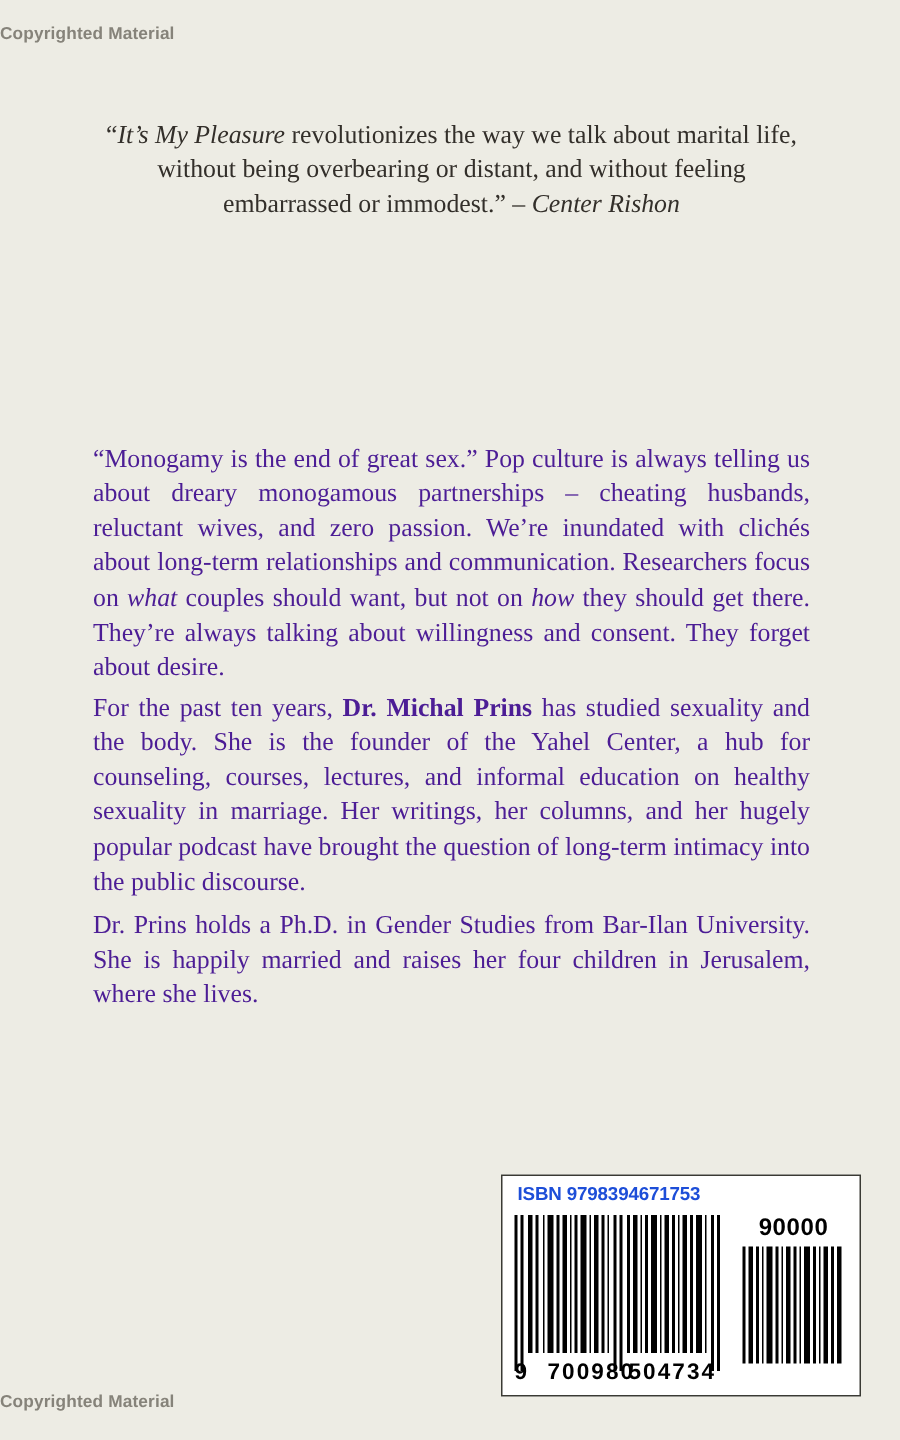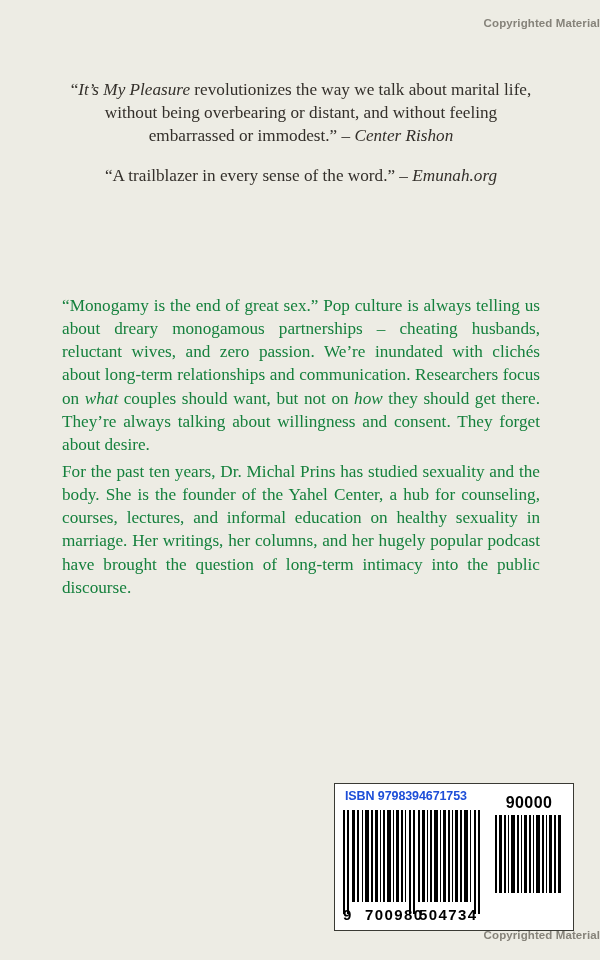--- a/index.html
+++ b/index.html
@@ -22,21 +22,21 @@
     height: 960px;
     background: #edece4;
     box-sizing: border-box;
   }
 
   
   .watermark {
     position: absolute;
     left: 0;
     width: 600px;
-    text-align: right;
+    text-align: left;
     font-family: "Liberation Sans", "DejaVu Sans", sans-serif;
     font-size: 11.5px;
     font-weight: bold;
     letter-spacing: 0.1px;
     color: #86837a;
   }
   .watermark-top { top: 17px; }
   .watermark-bottom { top: 929px; }
 
   
@@ -65,25 +65,25 @@
     position: absolute;
     left: 62px;
     width: 478px;
   }
 
   .body-para {
     text-align: justify;
     font-size: 17.2px;
     line-height: 1.345;
     margin: 0;
-    color: #15803d;
+    color: #4c1d95;
     hyphens: none;
   }
   .body-para em { font-style: italic; }
-  .body-para strong { font-weight: normal; }
+  .body-para strong { font-weight: bold; }
 
   .para-intro { top: 294px; }
   .para-bio   { top: 460px; }
   .para-cred  { top: 605px; }
 
   
   .barcode-box {
     position: absolute;
     left: 334px;
     top: 783px;
@@ -135,21 +135,21 @@
     font-weight: bold;
     color: #000;
   }
   .ean-digits .d-lead  { position: absolute; left: 0px;  top: 0; }
   .ean-digits .d-left  { position: absolute; left: 22px; top: 0; letter-spacing: 1.4px; }
   .ean-digits .d-right { position: absolute; left: 76px; top: 0; letter-spacing: 1.4px; }
 
   .ean-addon {
     position: absolute;
     left: 158px;
-    top: 10px;
+    top: 26px;
     width: 72px;
     height: 96px;
   }
   .addon-digits {
     position: absolute;
     left: 0;
     top: 0;
     width: 72px;
     text-align: center;
     font-family: "Liberation Sans", "DejaVu Sans", sans-serif;
@@ -177,31 +177,33 @@
 
 <div class="cover">
 
   <div class="watermark watermark-top">Copyrighted Material</div>
 
   <div class="text-column">
 
     <p class="blurb blurb-1"><span>“</span><em>It’s My Pleasure</em><span> revolutionizes the way we talk about marital life, without being overbearing or distant, and without feeling embarrassed or immodest.” – </span><em>Center Rishon</em></p>
 
 
-    <p class="blurb blurb-3"><span>“A trailblazer in every sense of the word.” – </span><em>Emunah.org</em></p>
   </div>
 
   <div class="body-block para-intro">
     <p class="body-para"><span>“Monogamy is the end of great sex.” Pop culture is always telling us about dreary monogamous partnerships – cheating husbands, reluctant wives, and zero passion. We’re inundated with clichés about long-term relationships and communication. Researchers focus on </span><em>what</em><span> couples should want, but not on </span><em>how</em><span> they should get there. They’re always talking about willingness and consent. They forget about desire.</span></p>
   </div>
 
   <div class="body-block para-bio">
     <p class="body-para"><span>For the past ten years, </span><strong>Dr. Michal Prins</strong><span> has studied sexuality and the body. She is the founder of the Yahel Center, a hub for counseling, courses, lectures, and informal education on healthy sexuality in marriage. Her writings, her columns, and her hugely popular podcast have brought the question of long-term intimacy into the public discourse.</span></p>
   </div>
 
+  <div class="body-block para-cred">
+    <p class="body-para">Dr. Prins holds a Ph.D. in Gender Studies from Bar-Ilan University. She is happily married and raises her four children in Jerusalem, where she lives.</p>
+  </div>
 
   <div class="barcode-box">
 
     <div class="isbn-label">ISBN 9798394671753</div>
 
     <div class="ean-main">
       <div class="ean-bars">
         <span class="guard" style="left:0px;width:2px;"></span>
         <span class="guard" style="left:4px;width:2px;"></span>
         <span style="left:9px;width:3px;"></span>

